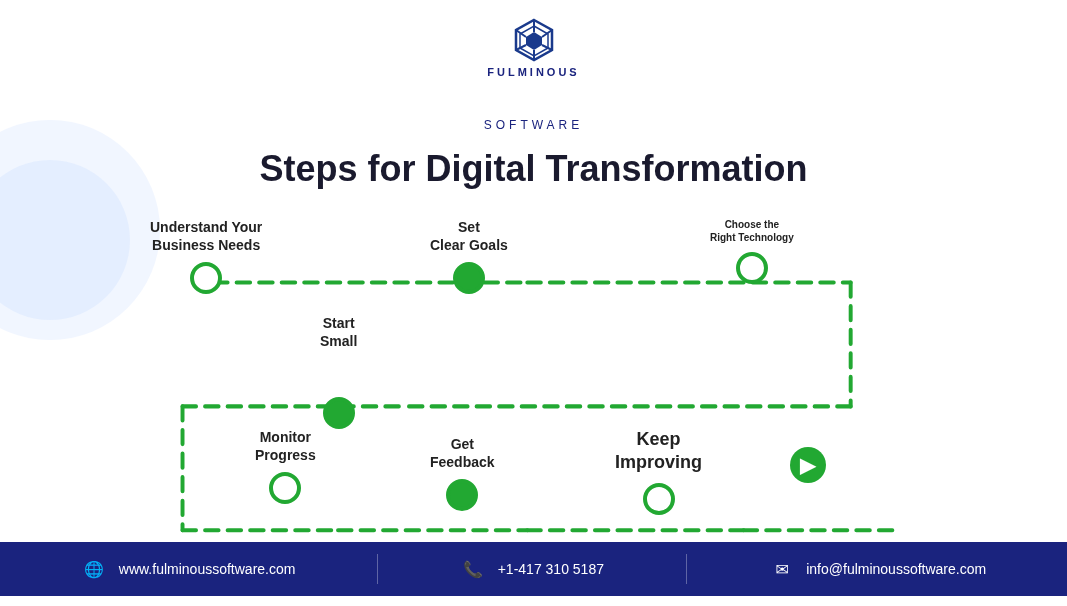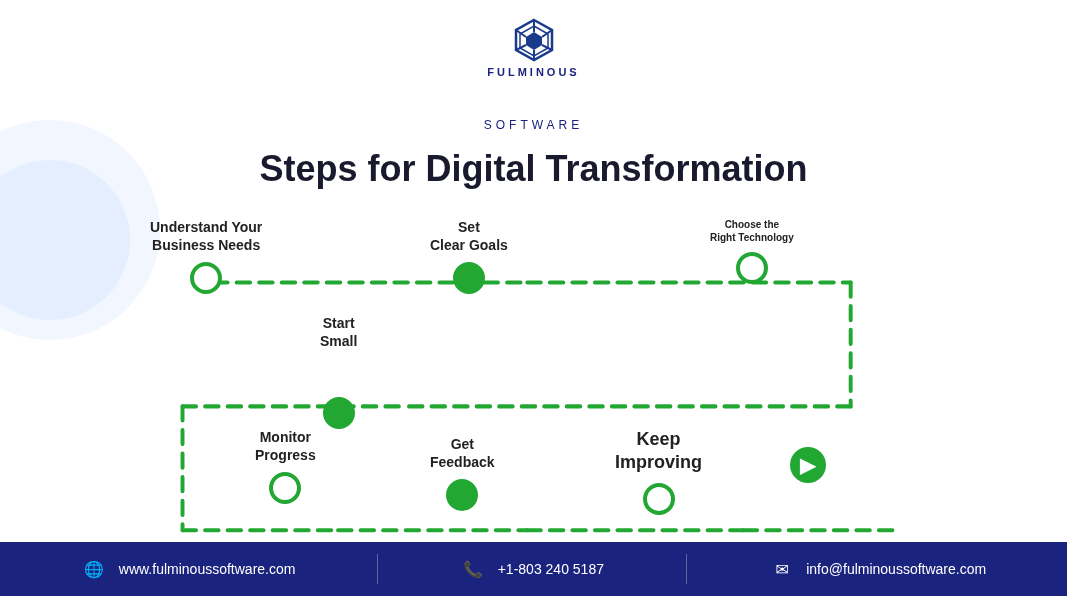--- a/index.html
+++ b/index.html
@@ -258,21 +258,21 @@
   </div>
 
   <div class="footer">
     <div class="footer-item">
       <span class="footer-icon">🌐</span>
       <span>www.fulminoussoftware.com</span>
     </div>
     <div class="footer-divider"></div>
     <div class="footer-item">
       <span class="footer-icon">📞</span>
-      <span>+1-803 240 5187</span>
+      <span>+1-417 310 5187</span>
     </div>
     <div class="footer-divider"></div>
     <div class="footer-item">
       <span class="footer-icon">✉</span>
       <span>info@fulminoussoftware.com</span>
     </div>
   </div>
 </div>
 
 </body></html>

